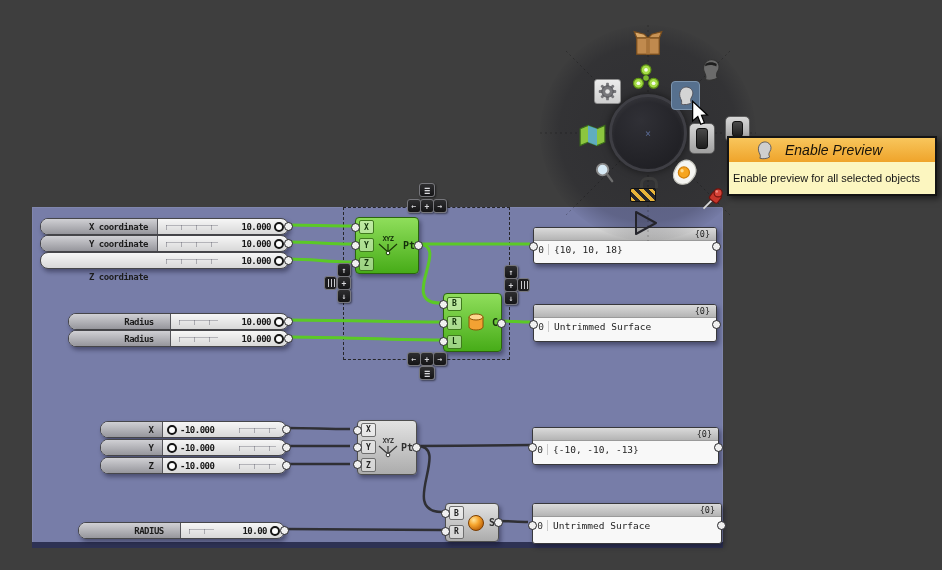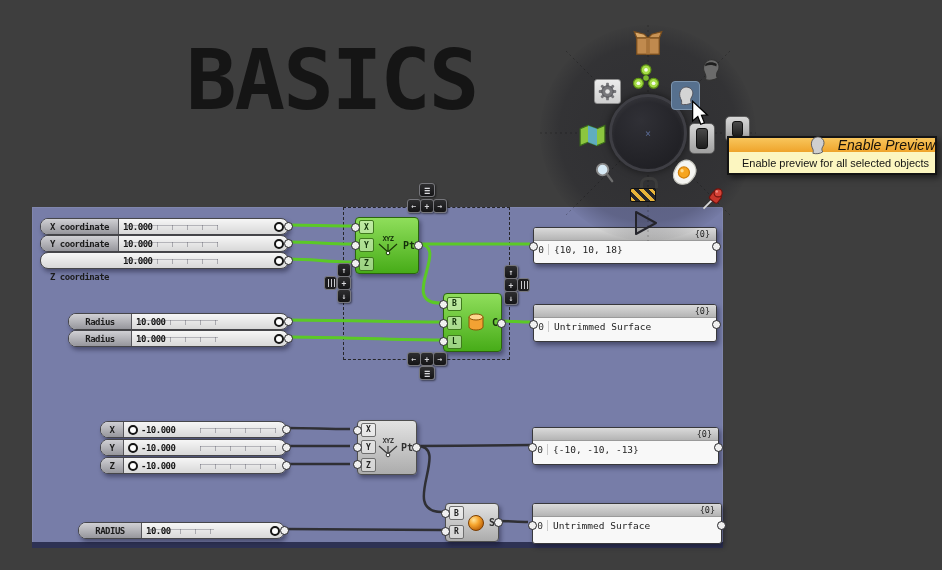--- a/index.html
+++ b/index.html
@@ -26,22 +26,22 @@
   .wbtn.menu{width:14px;font-size:10px;}
   .bars-v{position:absolute;width:11px;height:12px;background-color:#1D1D1F;border:1px solid #77777C;
           border-radius:3px;z-index:5;
           background-image:repeating-linear-gradient(90deg,transparent 0 1px,#C8C8CC 1px 2px,transparent 2px 3px);
           background-size:8px 8px;background-position:2px 2px;background-repeat:no-repeat;}
   
   .slider{position:absolute;display:flex;height:15px;background:linear-gradient(#F6F6F6,#D8D8D8);
           border:1px solid #46464A;border-radius:8px;box-shadow:2px 3px 4px rgba(10,10,30,.4);z-index:4;}
   .slider-label{background:linear-gradient(#D0D0D4,#96969C);border-right:1px solid #55555A;
                 border-radius:7px 0 0 7px;font:bold 9px "DejaVu Sans Mono",monospace;color:#1C1C1C;
-                display:flex;align-items:center;justify-content:center;letter-spacing:-0.5px;}
-  .slider-track{flex:1;position:relative;display:flex;align-items:center;justify-content:space-between;
+                display:flex;align-items:center;justify-content:center;letter-spacing:-0.5px;padding-left:39px;}
+  .slider-track{flex:1;position:relative;display:flex;align-items:center;justify-content:flex-end;
                 padding:0 4px;gap:3px;}
   .slider-track.knob-first{justify-content:flex-start;}
   .ticks{position:absolute;left:8px;right:70px;top:42%;height:4px;
          background:repeating-linear-gradient(90deg,rgba(60,60,75,.35) 0 1px,transparent 1px 15px);
          border-top:1px solid rgba(60,60,75,.3);}
   .ticks.ticks-right{left:76px;right:10px;}
   .slider-value{font:bold 9px "DejaVu Sans Mono",monospace;color:#161616;letter-spacing:-0.5px;z-index:1;}
   .knob{width:6px;height:6px;border:2px solid #141414;border-radius:50%;background:#FFF;z-index:1;flex:none;}
   .nub{position:absolute;width:7px;height:7px;background:#F0F0F0;border:1.5px solid #26262A;border-radius:50%;}
   
@@ -90,37 +90,36 @@
   .wrect-inner{position:absolute;left:6px;right:6px;top:4px;bottom:4px;background:linear-gradient(#4A4A4A,#1E1E1E);
                border:1px solid #101010;border-radius:3px;}
   .lock{position:absolute;z-index:7;}
   .lock-shackle{width:12px;height:8px;border:3px solid #3C3C3C;border-bottom:none;border-radius:7px 7px 0 0;
                 margin-left:10px;}
   .lock-body{width:24px;height:12px;border-radius:2px;border:1px solid #101010;
              background:repeating-linear-gradient(45deg,#E8B43A 0 3px,#26262A 3px 7px);}
   
   .tooltip{position:absolute;left:727px;top:136px;width:206px;border:2px solid #141414;z-index:10;
            box-shadow:3px 3px 6px rgba(0,0,0,.5);}
-  .tt-title-row{height:14px;background:linear-gradient(#F8C65C,#EFA42B);display:flex;align-items:center;gap:10px;
-                padding-left:24px;justify-content:flex-end;}
+  .tt-title-row{height:24px;background:linear-gradient(#F8C65C,#EFA42B);display:flex;align-items:center;gap:10px;
+                padding-left:24px;}
   .tt-title{font:italic 14px "Liberation Sans",sans-serif;color:#17120A;}
-  .tt-desc{height:21px;background:#FCF6C0;font:11px "Liberation Sans",sans-serif;color:#141414;
-           display:flex;align-items:center;padding-left:13px;}
+  .tt-desc{height:32px;background:#FCF6C0;font:11px "Liberation Sans",sans-serif;color:#141414;
+           display:flex;align-items:center;padding-left:4px;}
   .cursor{position:absolute;left:691px;top:100px;z-index:9;}
 </style>
 </head>
 <body>
 
 <div id="stage">
 
   <div class="canvas">
     <div class="canvas-strip"></div>
   </div>
 
-  <div class="gh-title">BASICS</div>
 
   <div class="sel-rect"></div>
 
   <svg class="wires" width="942" height="570">
     <path class="wg" d="M287,225 C315,225 325,226 352,226"></path>
     <path class="wg" d="M287,242 C315,242 325,244 352,244"></path>
     <path class="wg" d="M287,259 C315,259 325,262 352,262"></path>
     <path class="wg" d="M418,244 C450,244 490,244 530,244"></path>
     <path class="wg" d="M418,244 C452,244 398,303 440,303"></path>
     <path class="wg" d="M287,320 C330,320 400,322 440,322"></path>

